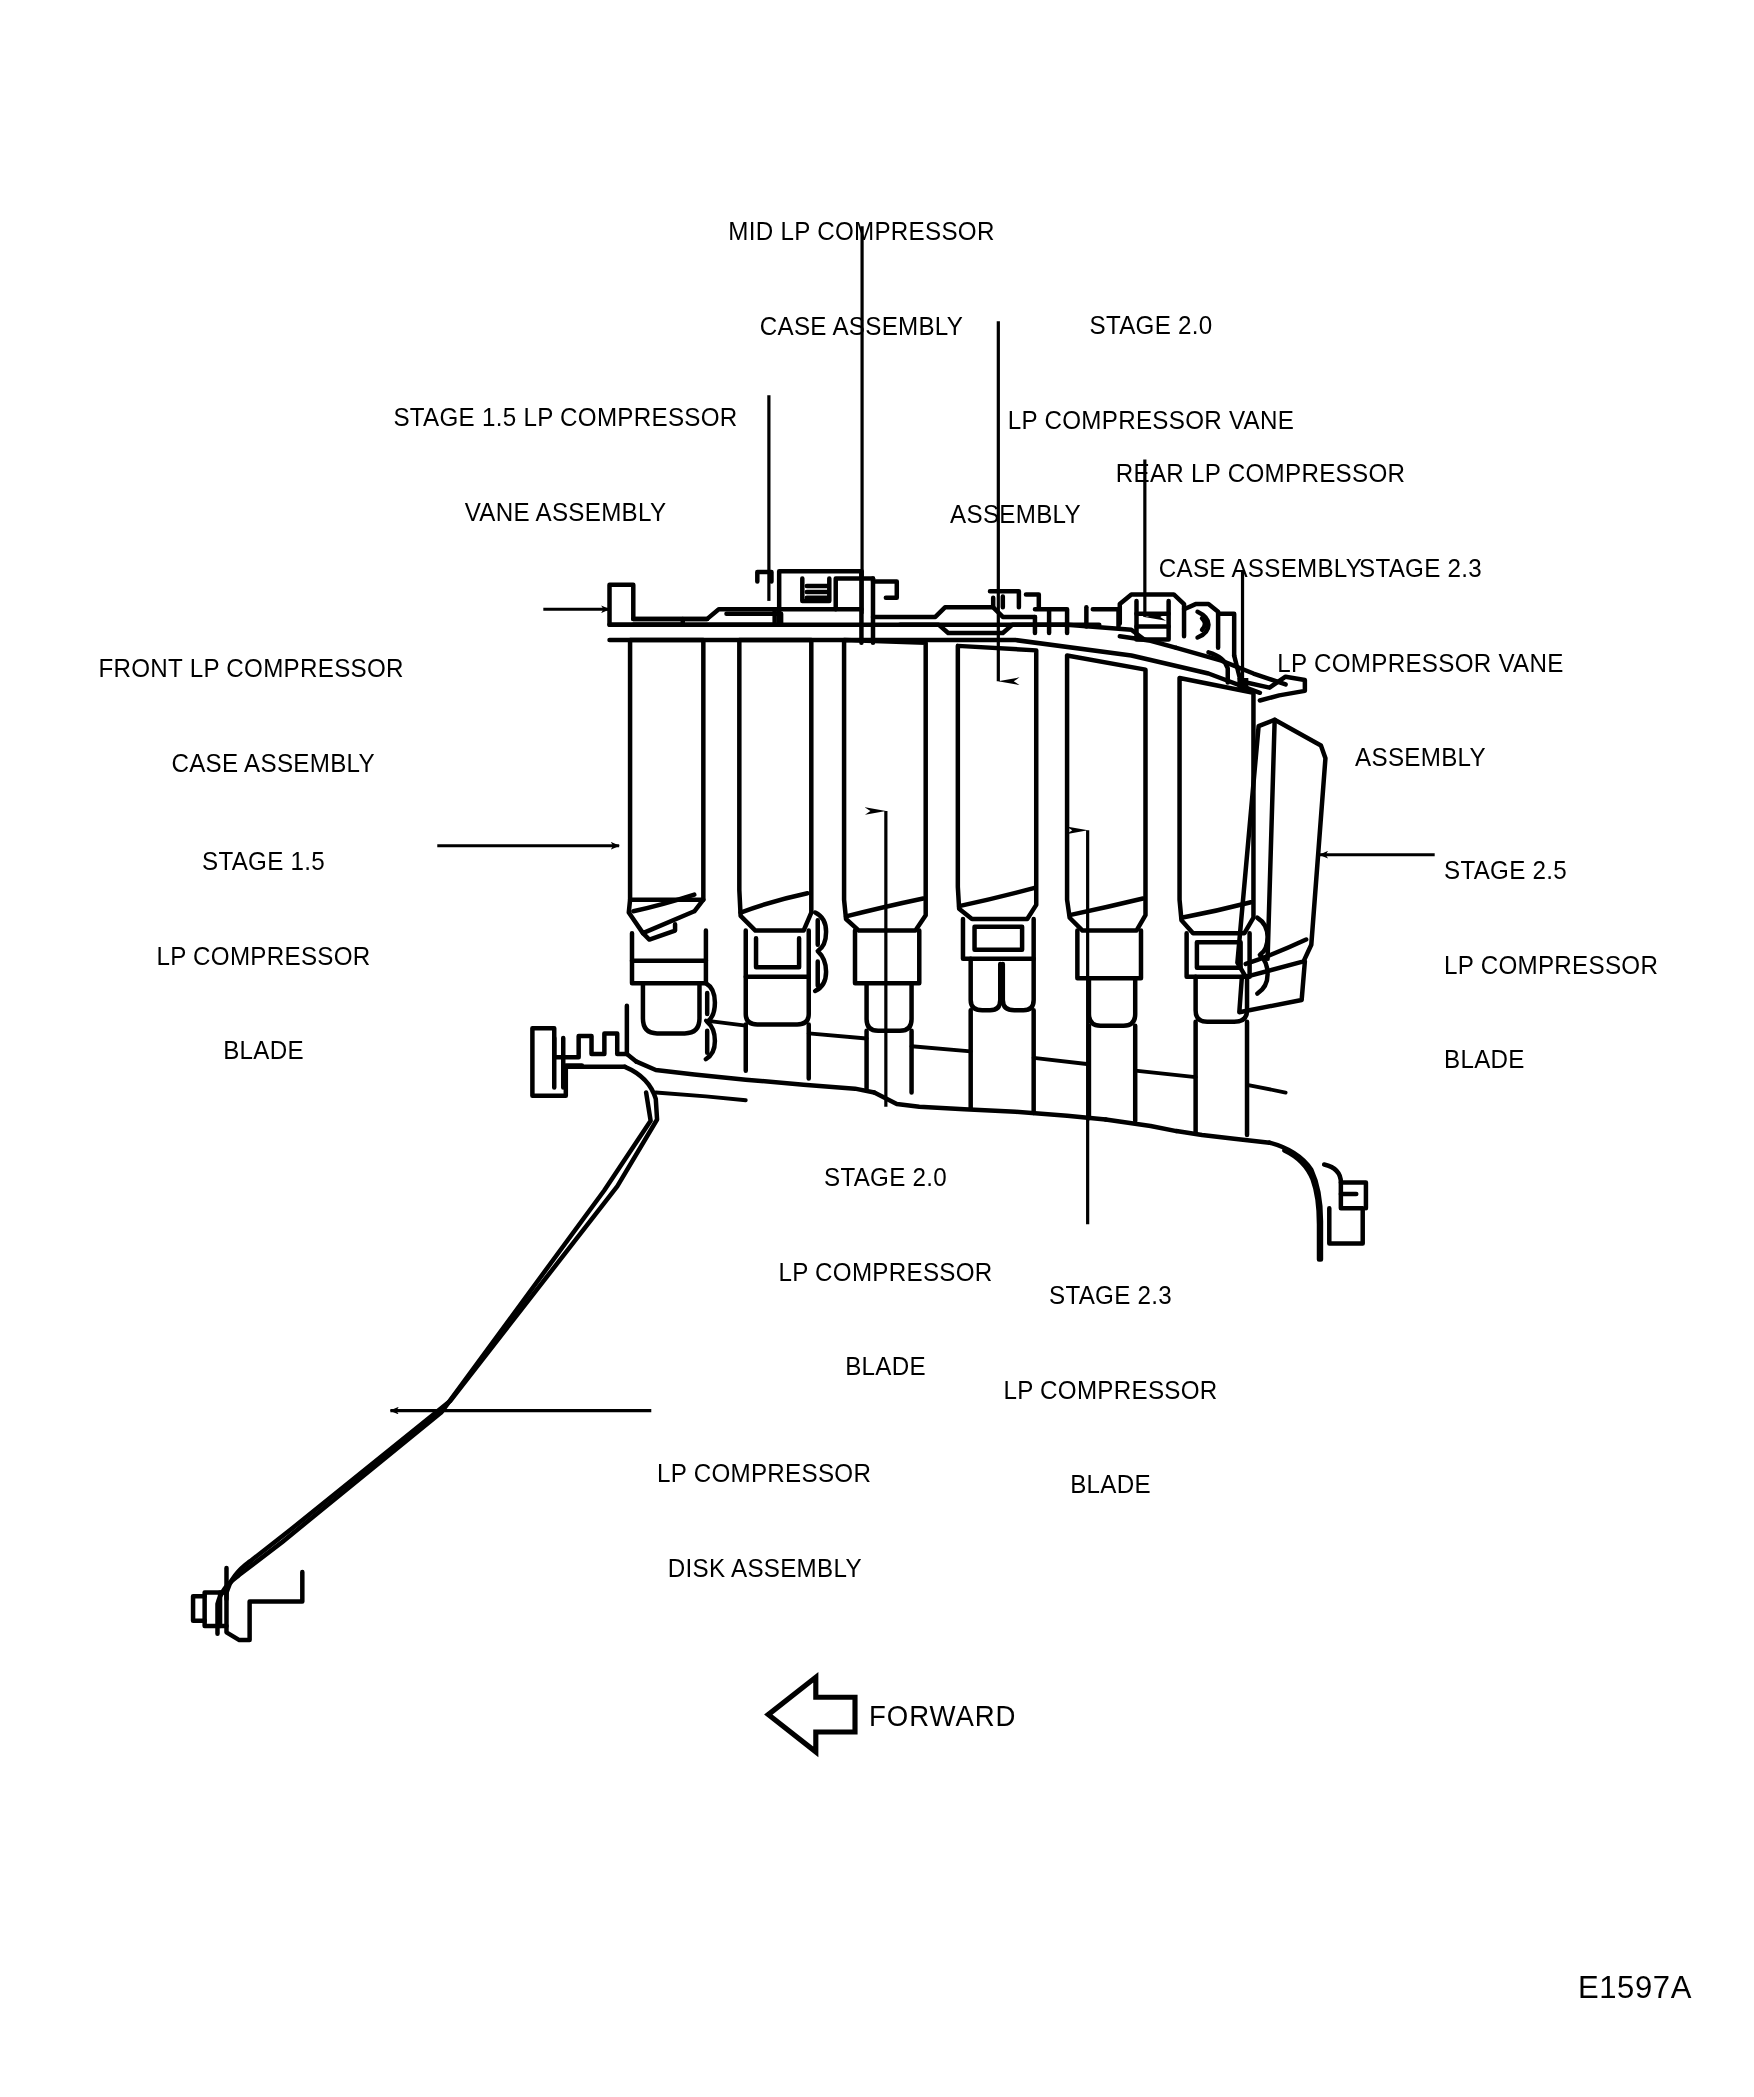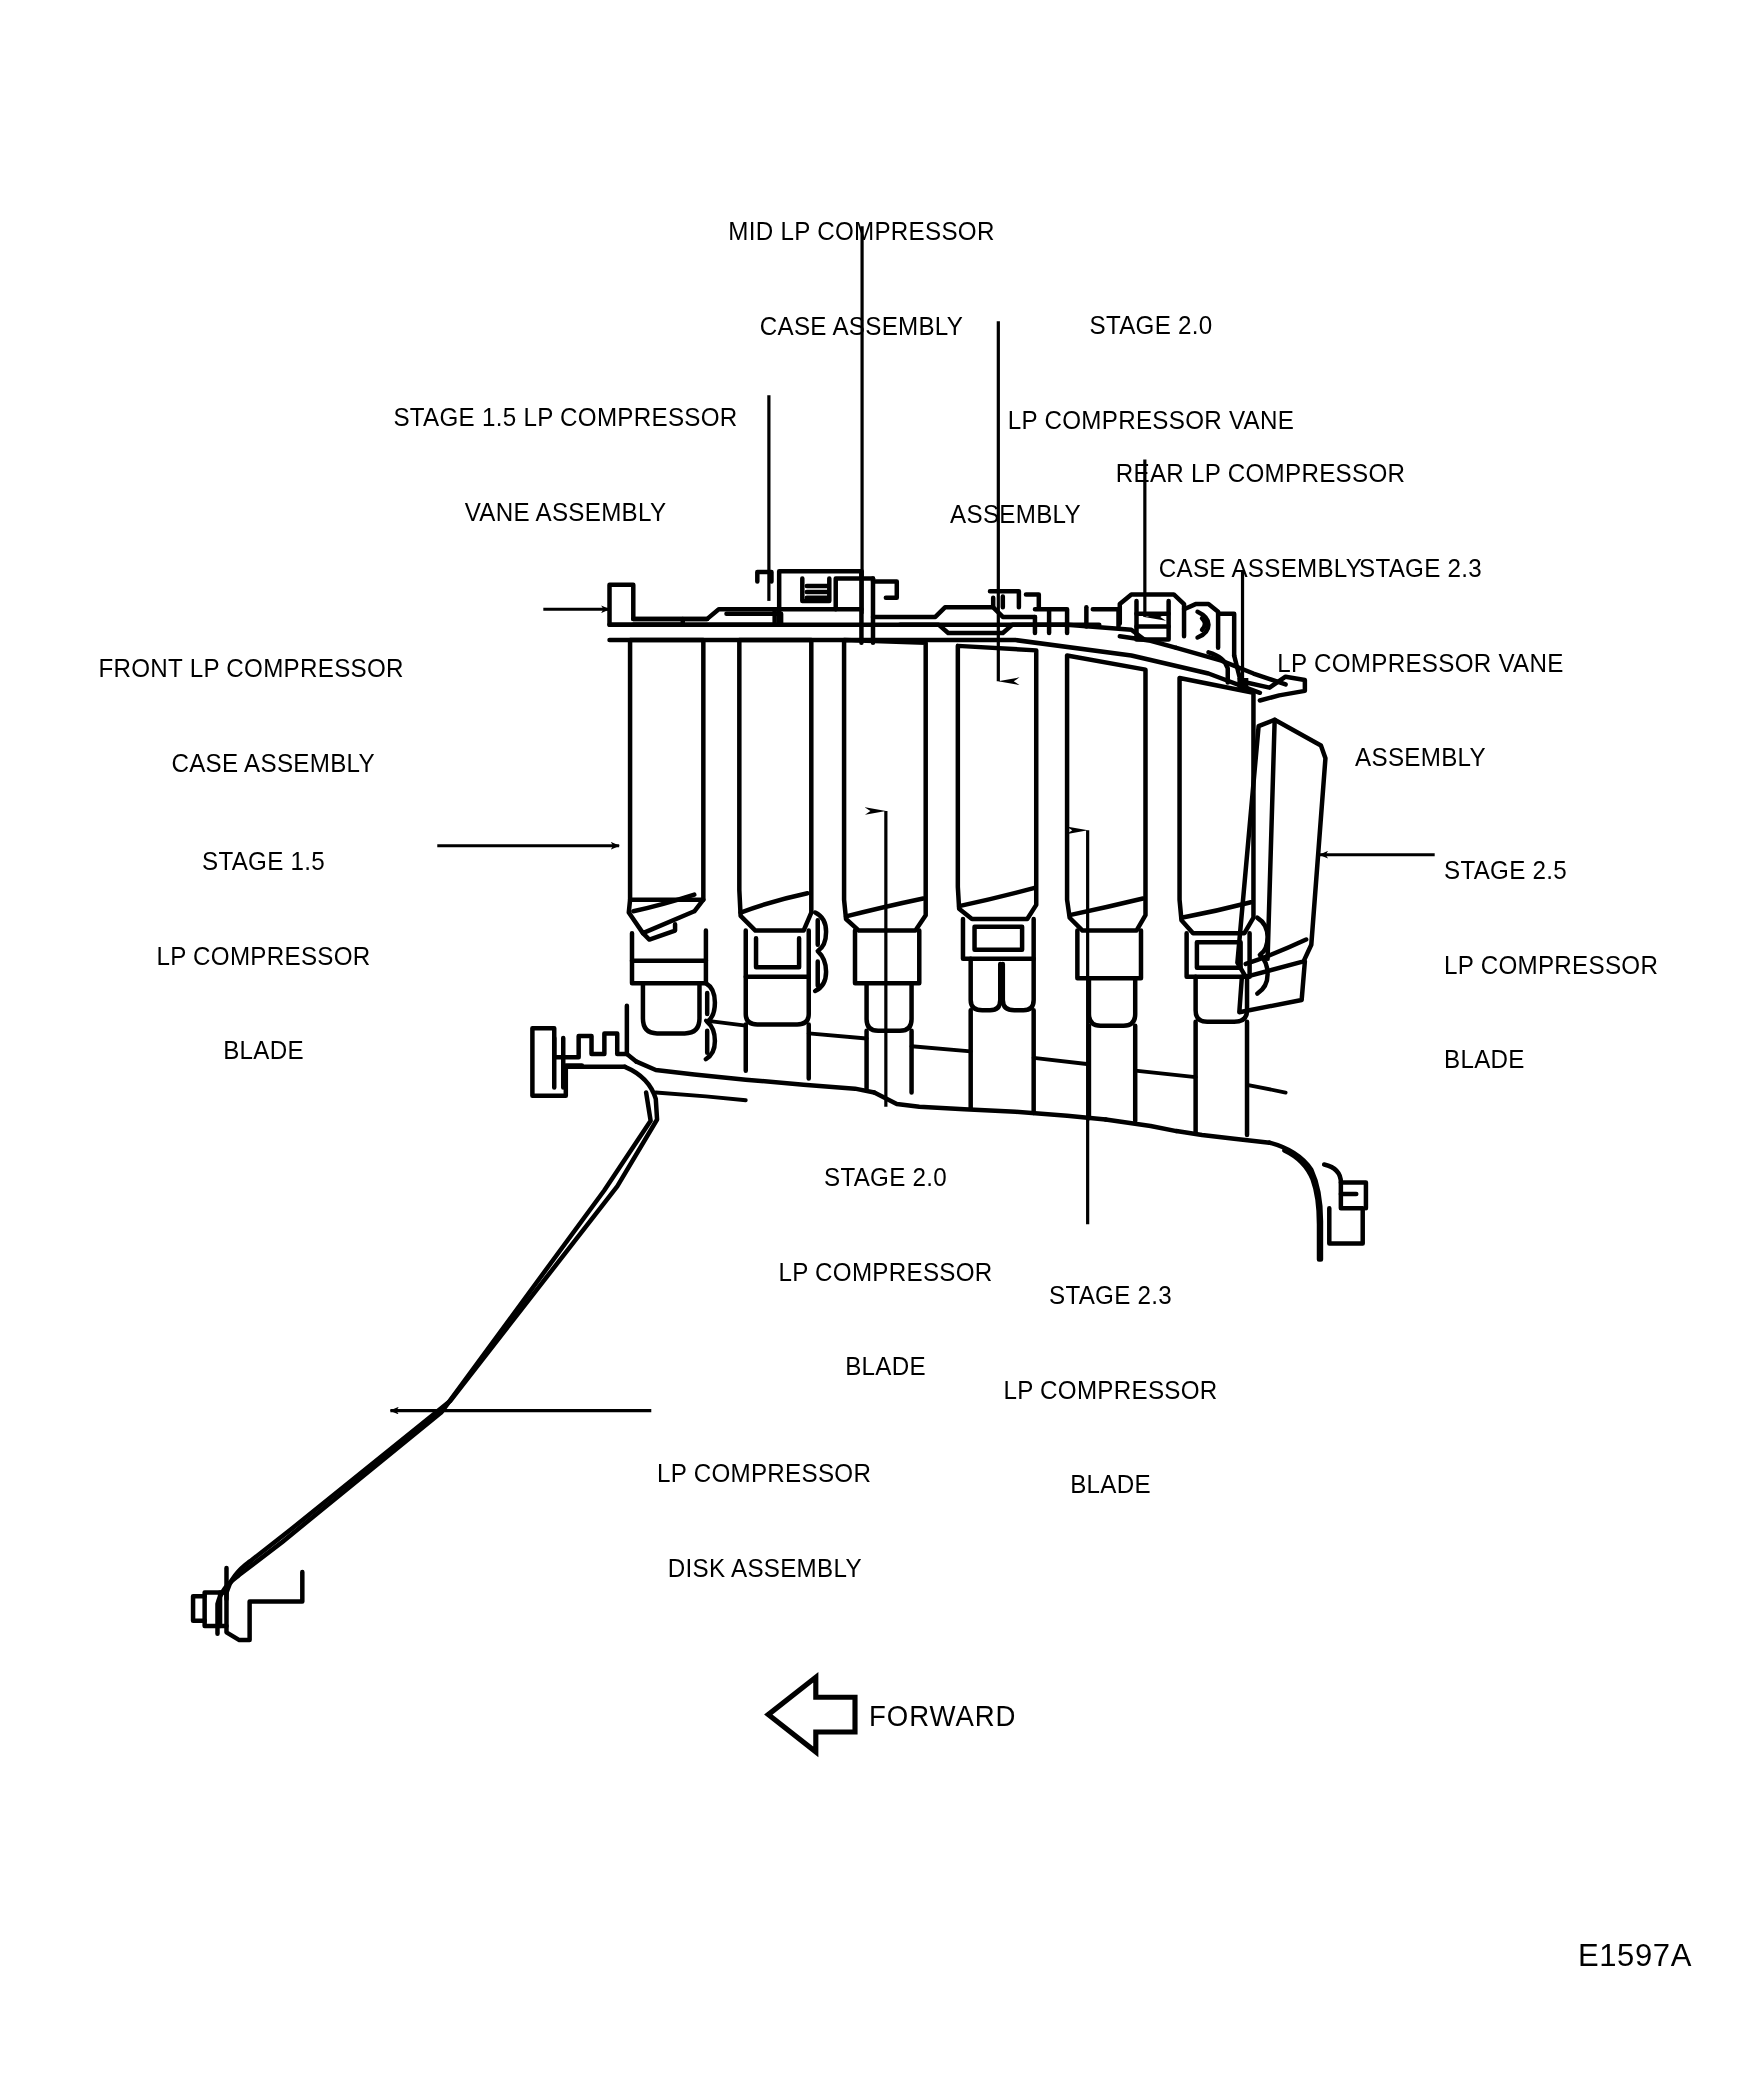--- a/index.html
+++ b/index.html
@@ -21,20 +21,21 @@
     font-weight:400;
     transform:scaleX(0.93);
   }
   .lbl.c{text-align:center;transform-origin:center top;}
   .lbl.l{text-align:left;transform-origin:left top;}
   .partno{
     position:absolute;
     font-size:31px;
     letter-spacing:0.6px;
     font-family:"Liberation Sans","DejaVu Sans",sans-serif;
+    margin-top:32px;
   }
   .fwd{
     position:absolute;
     font-size:29px;
     letter-spacing:1px;
     font-family:"Liberation Sans","DejaVu Sans",sans-serif;
     transform:scaleX(0.95);
     transform-origin:left top;
   }
 </style>

